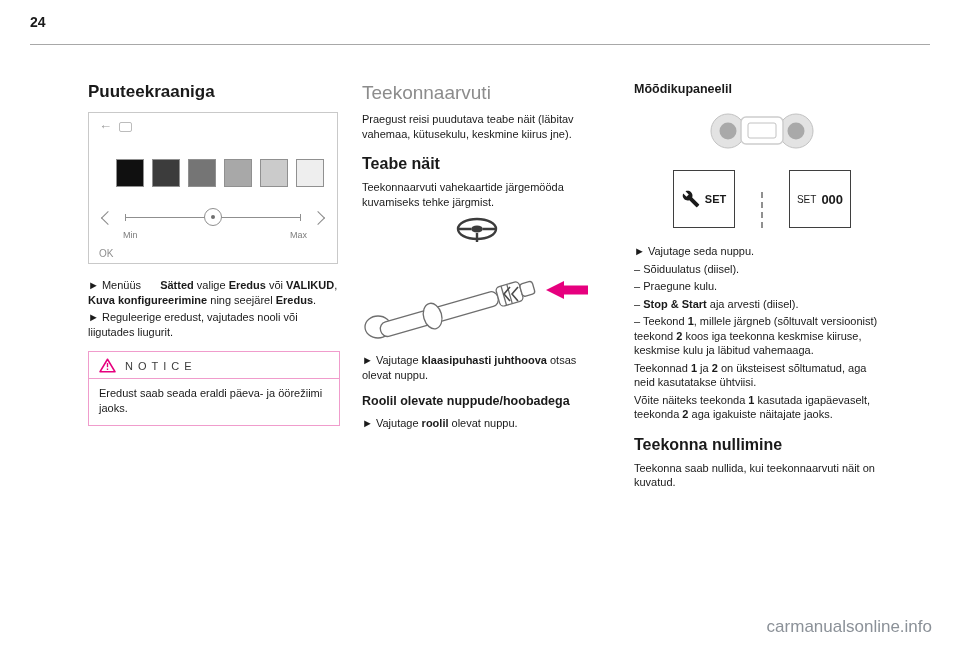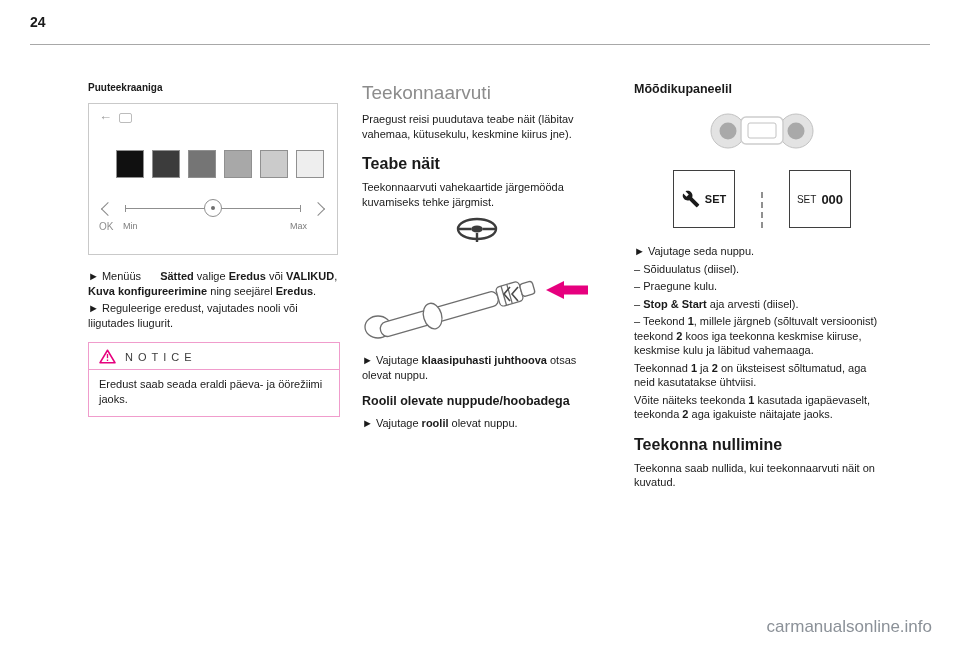--- a/index.html
+++ b/index.html
@@ -7,21 +7,21 @@
           font-family:"Liberation Sans","DejaVu Sans",sans-serif; color:#1a1a1a; }
 
   .page-num { position:absolute; left:30px; top:14px; font-size:14px; font-weight:bold; }
   .head-rule { position:absolute; left:30px; right:30px; top:44px; height:1px; background:#a8a8a8; }
 
   .col { position:absolute; top:82px; }
   .col1 { left:88px;  width:252px; }
   .col2 { left:362px; width:230px; }
   .col3 { left:634px; width:256px; }
 
-  .h-bold    { font-size:10px;  font-weight:bold; margin:0 0 10px; }
+  .h-bold    { font-size:17px;  font-weight:bold; margin:0 0 10px; }
   .h-gray    { font-size:19px;  font-weight:400; color:#8c8c8c; margin:0 0 8px; }
   .h-bold-lg { font-size:16px;  font-weight:bold; margin:14px 0 7px; }
   .h-bold-sm { font-size:12.5px; font-weight:bold; margin:12px 0 8px; }
   .mt0 { margin-top:0; }
   .p { font-size:11px; line-height:1.32; margin:0 0 3px; }
 
   
   .screen { position:relative; width:250px; height:152px; border:1px solid #c9c9c9; margin:0 0 14px; background:#fff; box-sizing:border-box; }
   .scr-back { position:absolute; left:10px; top:4px; font-size:13px; color:#9a9a9a; }
   .scr-minibox { position:absolute; left:30px; top:9px; width:11px; height:8px; border:1px solid #bcbcbc; border-radius:2px; }
@@ -30,21 +30,21 @@
   .track { position:absolute; left:36px; right:36px; top:104px; height:1px; background:#8f8f8f; }
   .track::before,.track::after { content:""; position:absolute; top:-3px; width:1px; height:7px; background:#8f8f8f; }
   .track::before { left:0; } .track::after { right:0; }
   .knob { position:absolute; left:calc(50% - 9px); top:95px; width:18px; height:18px; border:1px solid #8f8f8f; border-radius:50%; background:#fff; box-sizing:border-box; }
   .knob::after { content:""; position:absolute; left:6px; top:6px; width:4px; height:4px; border-radius:50%; background:#6f6f6f; }
   .chev { position:absolute; top:100px; width:9px; height:9px; border-left:1.5px solid #8a8a8a; border-bottom:1.5px solid #8a8a8a; }
   .chev.left  { left:14px;  transform:rotate(45deg); }
   .chev.right { right:14px; transform:rotate(225deg); }
   .lab-min { position:absolute; left:34px; top:117px; font-size:9px; color:#7d7d7d; }
   .lab-max { position:absolute; right:30px; top:117px; font-size:9px; color:#7d7d7d; }
-  .lab-ok  { position:absolute; left:10px; bottom:22px; font-size:10px; color:#8f8f8f; }
+  .lab-ok  { position:absolute; left:10px; bottom:4px; font-size:10px; color:#8f8f8f; }
 
   
   .notice { border:1px solid var(--notice-border,#f09ccc); margin-top:12px; }
   .notice-head { display:flex; align-items:center; gap:9px; padding:6px 10px 5px; border-bottom:1px solid var(--notice-border,#f09ccc); }
   .notice-title { font-size:11px; letter-spacing:5px; color:#3c3c3c; }
   .notice-body { padding:7px 10px 10px; font-size:11px; line-height:1.32; }
 
   
   .fig-center { display:flex; justify-content:center; margin:8px 0 4px; }
   .stalk-fig { margin:2px 0 6px; }

